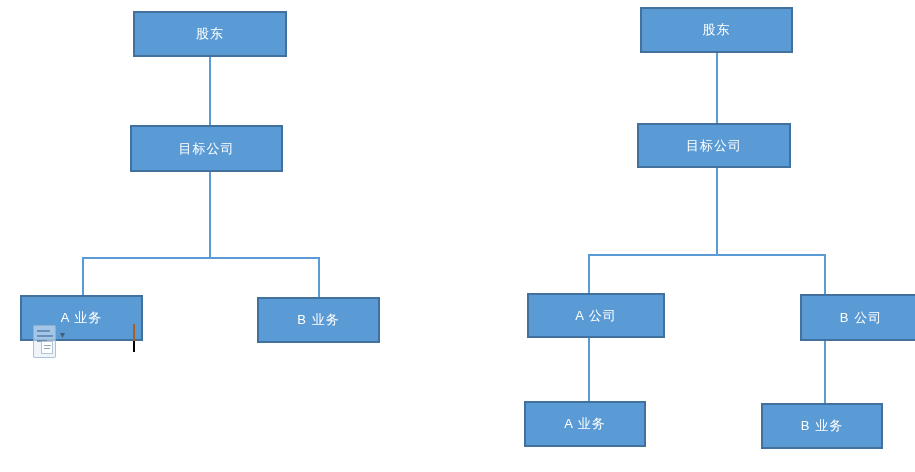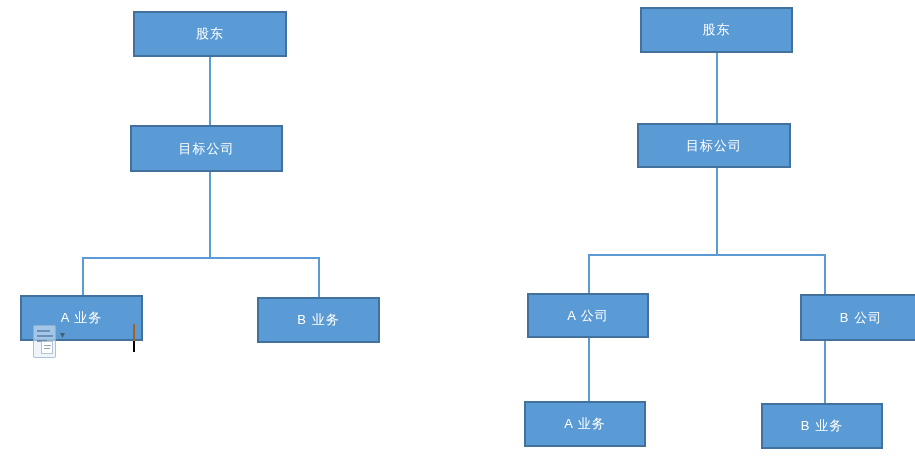--- a/index.html
+++ b/index.html
@@ -117,21 +117,21 @@
     <div class="connector cv" style="left:824px;top:254px;height:40px"></div>
     <div class="connector cv" style="left:588px;top:338px;height:63px"></div>
     <div class="connector cv" style="left:824px;top:341px;height:62px"></div>
 
     <div class="node" style="left:640px;top:7px;width:153px;height:46px">
       <span class="lbl">股东</span>
     </div>
     <div class="node" style="left:637px;top:123px;width:154px;height:45px">
       <span class="lbl">目标公司</span>
     </div>
-    <div class="node" style="left:527px;top:293px;width:122px;height:45px">
+    <div class="node" style="left:527px;top:293px;width:138px;height:45px">
       <span class="lbl">A 公司</span>
     </div>
     <div class="node" style="left:800px;top:294px;width:122px;height:47px">
       <span class="lbl">B 公司</span>
     </div>
     <div class="node" style="left:524px;top:401px;width:122px;height:46px">
       <span class="lbl">A 业务</span>
     </div>
     <div class="node" style="left:761px;top:403px;width:122px;height:46px">
       <span class="lbl">B 业务</span>

